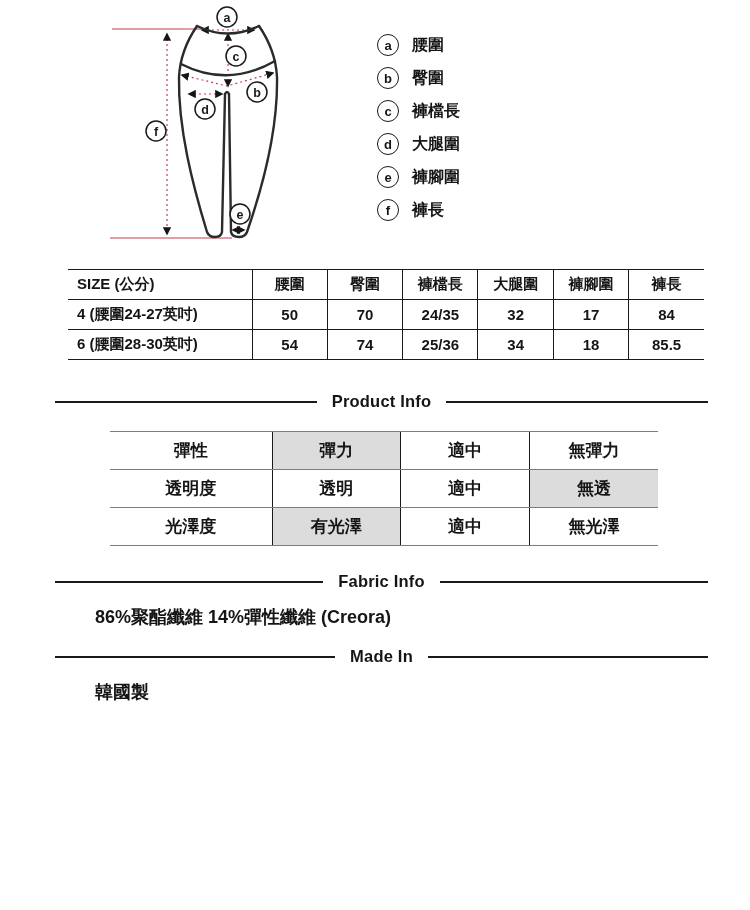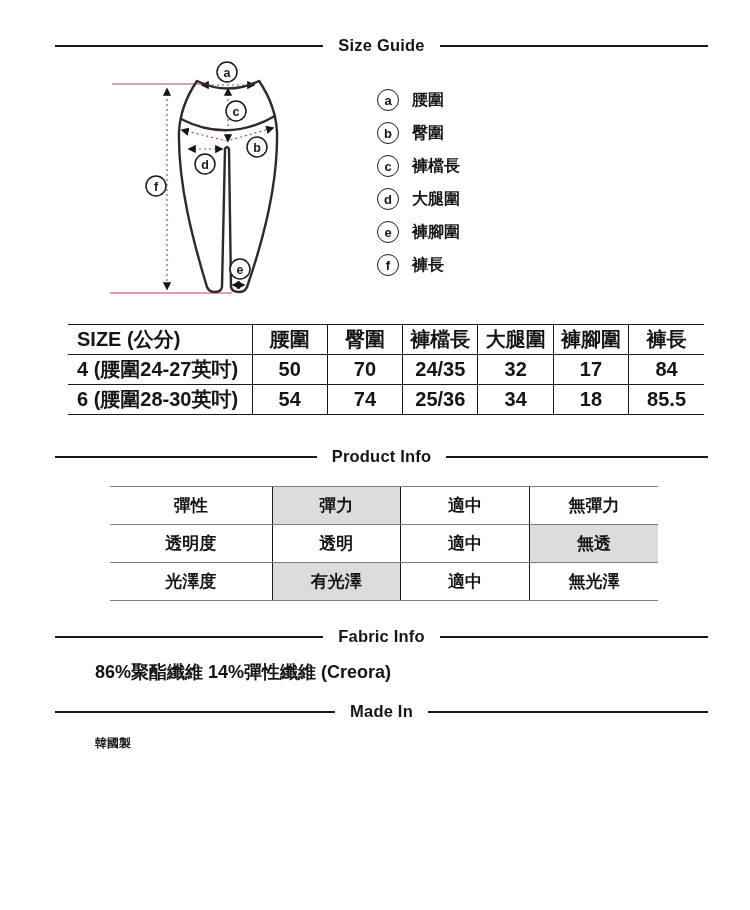--- a/index.html
+++ b/index.html
@@ -30,21 +30,21 @@
     width:22px; height:22px; border:1.5px solid #1a1a1a; border-radius:50%;
     font-size:13px; font-weight:700; display:flex; align-items:center; justify-content:center;
     flex:0 0 auto;
   }
   .legend-label { margin-left:13px; font-size:16px; font-weight:700; }
 
   
   .size-table {
     border-collapse:collapse; table-layout:fixed;
     width:636px; margin:3px 0 0 68px;
-    font-size:20px; font-weight:700;
+    font-size:15px; font-weight:700;
   }
   .size-table th, .size-table td {
     border-top:1.5px solid #1a1a1a; border-bottom:1.5px solid #1a1a1a;
     height:30px; text-align:center; padding:0; font-weight:700;
   }
   .size-table th + th, .size-table td + td { border-left:1.5px solid #1a1a1a; }
   .size-table .c0 { width:184px; text-align:left; padding-left:9px; }
 
   
   .prod-table {
@@ -55,40 +55,35 @@
   .prod-table td {
     border-top:1px solid #7d7d7d; border-bottom:1px solid #7d7d7d;
     height:38px; text-align:center; padding:0; font-weight:700;
   }
   .prod-table td + td { border-left:1.5px solid #1a1a1a; }
   .prod-table .pc0 { width:162px; }
   .prod-table td.hl { background: var(--hl, #dcdcdc); }
 
   
   .fabric-text { margin:14px 0 0 95px; font-size:18px; font-weight:700; }
-  .madein-text { margin:14px 0 0 95px; font-size:12px; font-weight:700; }
+  .madein-text { margin:14px 0 0 95px; font-size:18px; font-weight:700; }
 
   
   .outline { fill:none; stroke:#2b2b2b; stroke-width:2.4; stroke-linecap:round; }
   .meas { stroke:currentColor; fill:none; stroke-width:1.2; }
   .meas.d { stroke-dasharray:2 3; }
   .mk-circle { fill:#fff; stroke:#1a1a1a; stroke-width:1.5; }
   .mk-text { font-size:12.5px; font-weight:700; fill:#1a1a1a;
              font-family:"Liberation Sans", sans-serif; text-anchor:middle; }
 </style>
 </head>
 <body>
 
 <div class="page">
 
-  <div class="divider dv-sg">
-    <span class="ln"></span>
-    <span class="t">Size Guide</span>
-    <span class="ln"></span>
-  </div>
 
   <div class="diagram-row">
     <svg width="320" height="260" viewBox="0 0 320 260">
       <defs>
         <marker id="arr" viewBox="0 0 8 8" refX="6.5" refY="4" markerWidth="7" markerHeight="7" orient="auto-start-reverse">
           <path d="M0,0 L8,4 L0,8 z" fill="currentColor"></path>
         </marker>
       </defs>
 
       <g id="meas-group" color="#c33f52">

